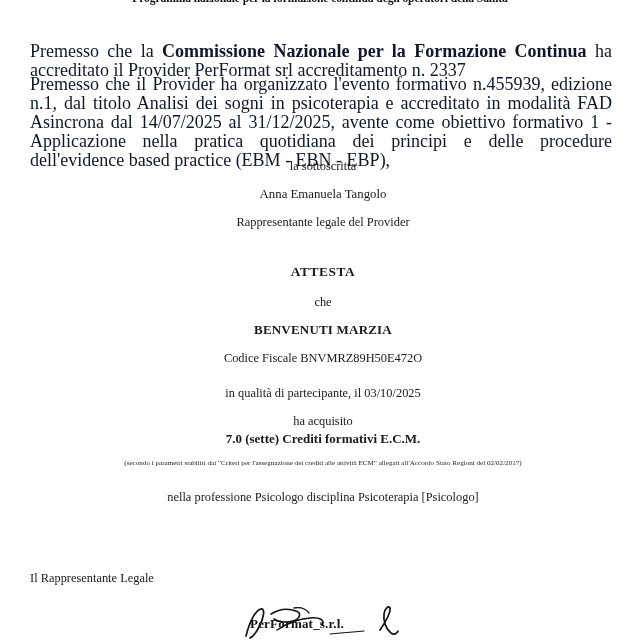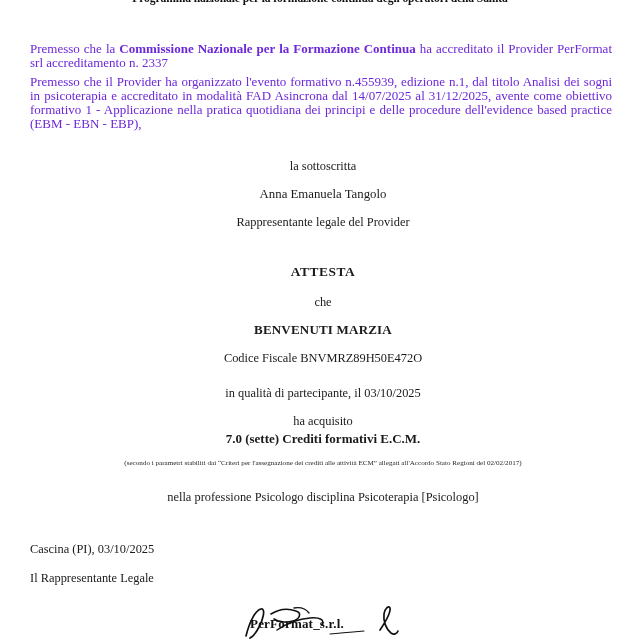--- a/index.html
+++ b/index.html
@@ -36,23 +36,23 @@
     white-space: nowrap;
     color: #111;
   }
 
   
   .para {
     position: absolute;
     left: 30px;
     width: 582px;
     text-align: justify;
-    font-size: 13px;
-    line-height: 14px;
-    color: #6d28d9;
+    font-size: 18px;
+    line-height: 19px;
+    color: #0f172a;
   }
   .para b { font-weight: bold; }
 
   #para-premesso-1 { top: 42px; }
   #para-premesso-2 { top: 75px; }
 
   
   .centered {
     position: absolute;
     left: 0;
@@ -157,21 +157,20 @@
   <div class="centered" id="line-quality">in qualità di partecipante, il 03/10/2025</div>
 
   <div class="centered" id="line-acquired">ha acquisito</div>
 
   <div class="centered bold" id="line-credits">7.0 (sette)  Crediti formativi E.C.M.</div>
 
   <div class="fineprint">(secondo i parametri stabiliti dai “Criteri per l'assegnazione dei crediti alle attività ECM” allegati all'Accordo Stato Regioni del 02/02/2017)</div>
 
   <div class="centered" id="line-profession">nella professione Psicologo disciplina Psicoterapia [Psicologo]</div>
 
-  <div class="footer-line" id="line-place-date">Cascina (PI), 03/10/2025</div>
 
   <div class="footer-line" id="line-signatory">Il Rappresentante Legale</div>
 
   <div class="signature-zone">
     <div class="signature-text">PerFormat_s.r.l.</div>
     <svg class="signature-ink" viewBox="0 0 220 40">
       <path d="M16 36 C20 20, 26 10, 31 9 C36 8, 33 20, 29 27 C26 33, 22 37, 20 38" fill="none" stroke="#111" stroke-width="1.7" stroke-linecap="round"></path>
       <path d="M41 14 C49 9, 58 8, 66 11 C72 13, 70 19, 63 21 C56 23, 48 22, 44 19" fill="none" stroke="#111" stroke-width="1.6" stroke-linecap="round"></path>
       <path d="M47 30 C56 24, 68 19, 80 18 C90 17, 95 20, 92 25" fill="none" stroke="#111" stroke-width="1.5" stroke-linecap="round"></path>
       <path d="M64 8 C70 7, 76 9, 79 13" fill="none" stroke="#111" stroke-width="1.3" stroke-linecap="round"></path>

